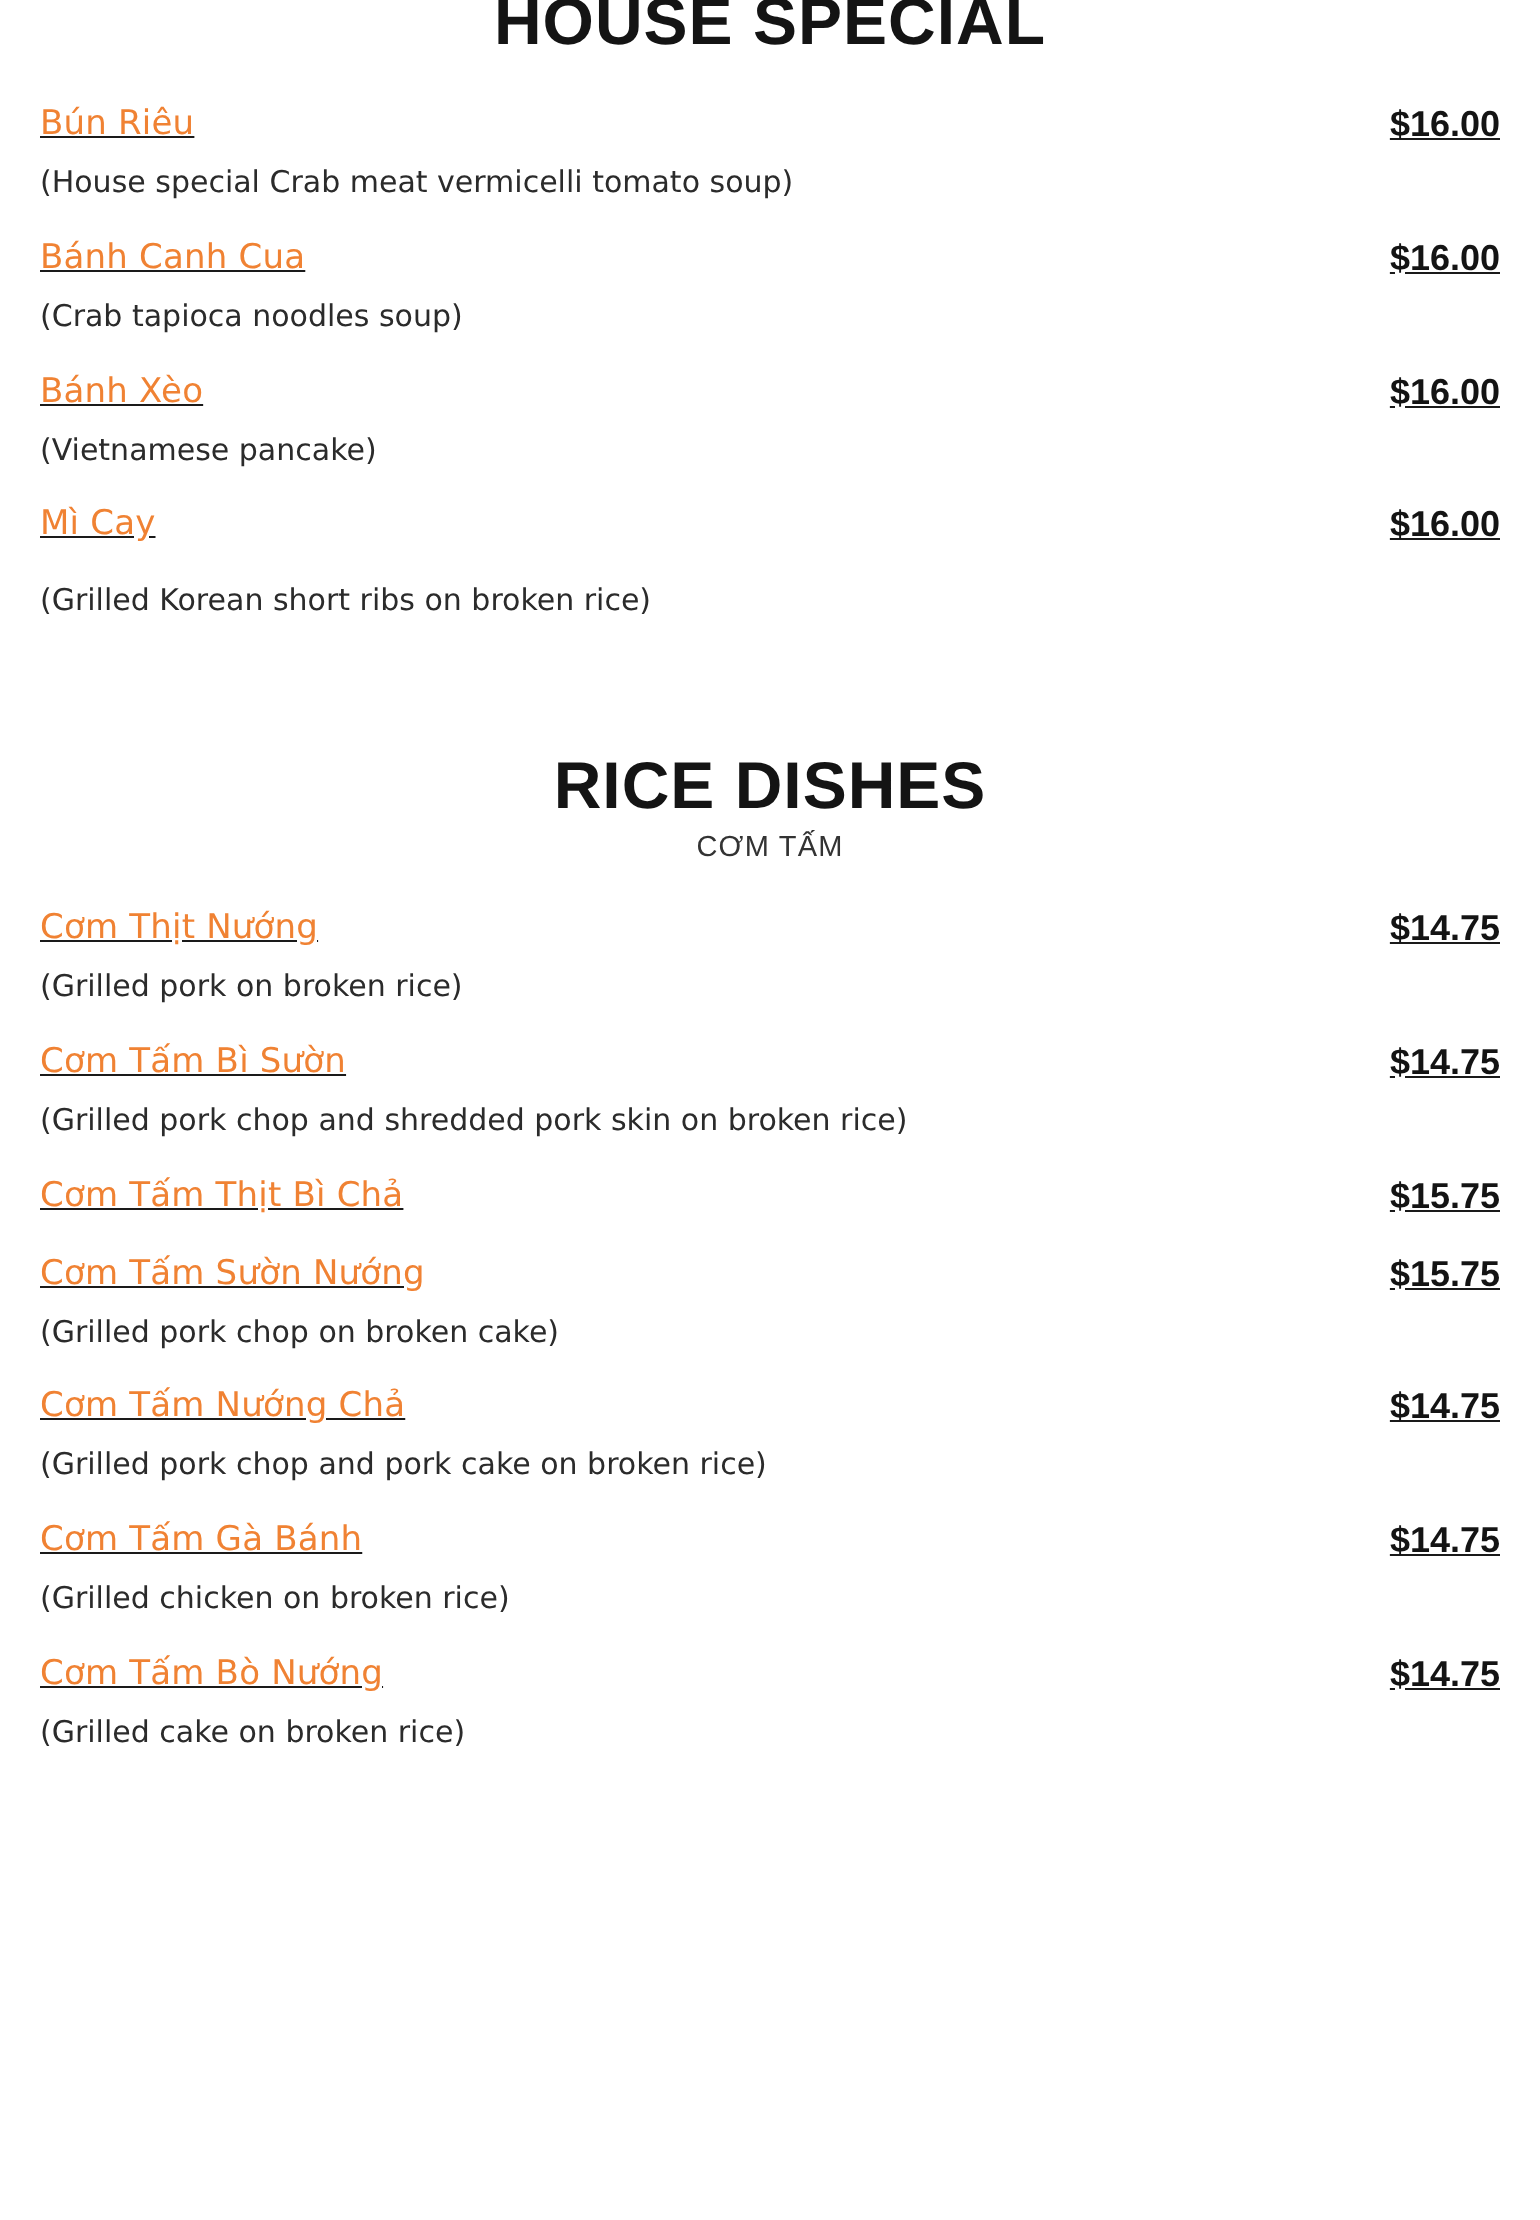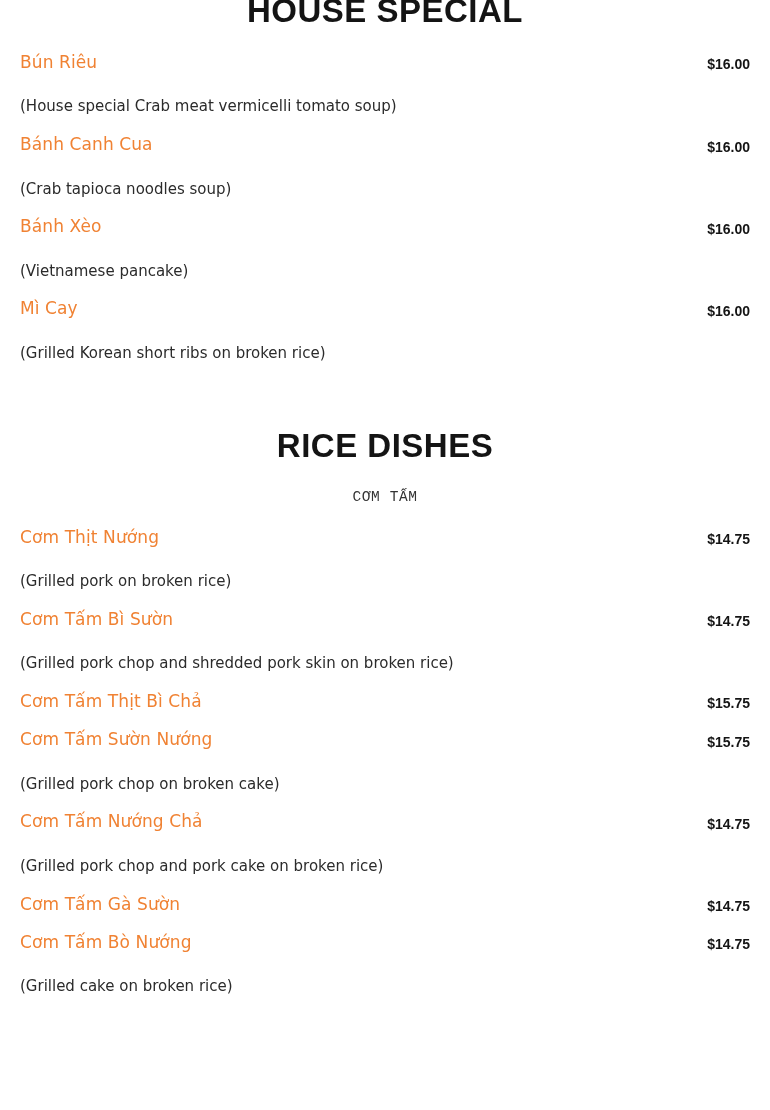--- a/index.html
+++ b/index.html
@@ -27,57 +27,58 @@
     font-size: 33px;
     letter-spacing: 0.5px;
     color: #141414;
     margin: 0;
   }
   .section-title.first {
     margin-top: -8px;
   }
   .section-sub {
     text-align: center;
-    font-family: Liberation Mono, monospace;
+    font-family: Liberation Sans, sans-serif;
     font-size: 14.5px;
     letter-spacing: 0.6px;
     color: #333333;
-    margin: 24px 0 0 0;
+    margin: 4px 0 0 0;
   }
   .items {
     margin-top: 22px;
   }
   .item {
     margin-bottom: 18px;
   }
   .item-row {
     display: flex;
-    align-items: flex-end;
+    align-items: flex-start;
     justify-content: space-between;
+    text-decoration: underline;
   }
   .item-name {
     font-family: "DejaVu Sans", sans-serif;
     font-size: 17px;
     color: #f08233;
     letter-spacing: 0.1px;
     line-height: 1.2;
   }
   .item-price {
     font-family: "Liberation Sans", sans-serif;
     font-weight: bold;
-    font-size: 14px;
+    font-size: 18px;
     color: #141414;
     white-space: nowrap;
     padding-left: 16px;
   }
   .item-desc {
     font-family: "DejaVu Sans", sans-serif;
     font-size: 15px;
     color: #2b2b2b;
-    margin-top: 25px;
+    margin-top: 9px;
     line-height: 1.25;
   }
   .section-gap {
     height: 46px;
   }
   .spacer-top { height: 0; }
 </style>
 </head>
 <body>
 
@@ -167,23 +168,24 @@
     <div class="item">
       <div class="item-row">
         <div class="item-name">Cơm Tấm Nướng Chả</div>
         <div class="item-price">$14.75</div>
       </div>
       <div class="item-desc">(Grilled pork chop and pork cake on broken rice)</div>
     </div>
 
     <div class="item">
       <div class="item-row">
-        <div class="item-name">Cơm Tấm Gà Sườn</div>
+        <div class="item-name">Cơm Tấm Gà Bánh</div>
         <div class="item-price">$14.75</div>
       </div>
+      <div class="item-desc">(Grilled chicken on broken rice)</div>
     </div>
 
     <div class="item">
       <div class="item-row">
         <div class="item-name">Cơm Tấm Bò Nướng</div>
         <div class="item-price">$14.75</div>
       </div>
       <div class="item-desc">(Grilled cake on broken rice)</div>
     </div>
 

